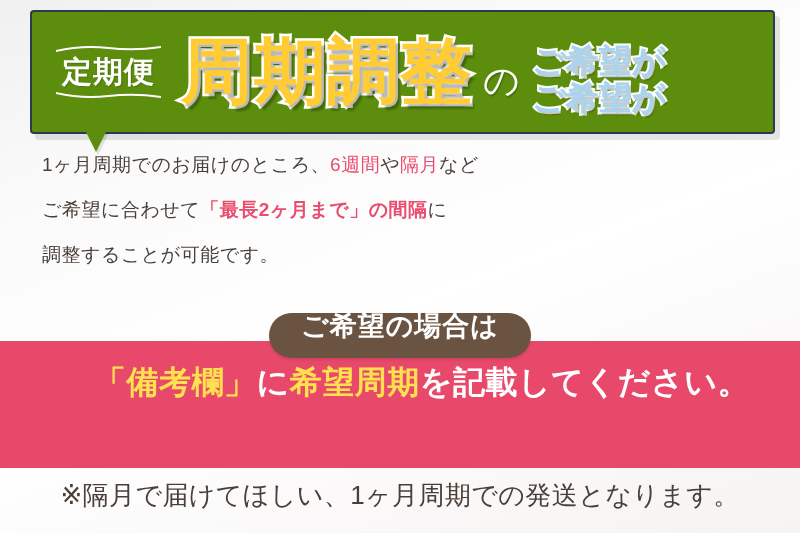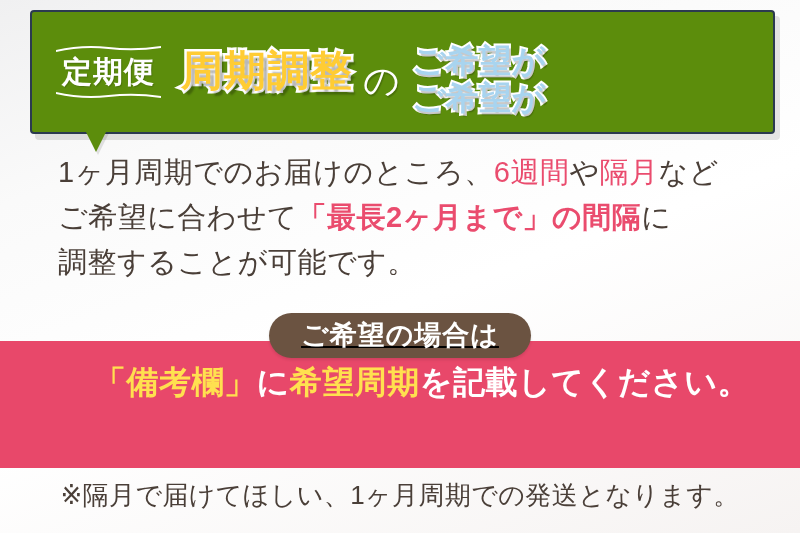--- a/index.html
+++ b/index.html
@@ -78,21 +78,21 @@
     right: -2px;
     height: 10px;
     overflow: hidden;
   }
   .teikibin .rule.top { top: 0; }
   .teikibin .rule.bottom { bottom: 0; }
   .teikibin .rule svg { display: block; width: 100%; height: 10px; }
 
   
   .main-title {
-    font-size: 42px;
+    font-size: 72px;
     font-weight: bold;
     line-height: 1;
     color: #ffcc33;
     letter-spacing: 1px;
     white-space: nowrap;
     -webkit-text-stroke: 5px #ffffff;
     paint-order: stroke fill;
     text-shadow: 4px 5px 2px rgba(0,0,0,0.28);
     margin-top: -2px;
   }
@@ -120,25 +120,25 @@
     letter-spacing: 0px;
     white-space: nowrap;
     -webkit-text-stroke: 4px #ffffff;
     paint-order: stroke fill;
     text-shadow: 2px 3px 1px rgba(0,0,0,0.22);
   }
 
   
   .body-text {
     position: absolute;
-    left: 58px;
+    left: 42px;
     top: 150px;
     width: 730px;
     color: #4a3f38;
-    font-size: 29px;
+    font-size: 19px;
     line-height: 1.56;
     letter-spacing: 0.5px;
     white-space: nowrap;
   }
   .body-line { display: block; height: 45px; }
   .pink-em {
     color: #ea4c6e;
   }
   .hl {
     position: relative;
@@ -160,25 +160,24 @@
   
   .badge {
     position: absolute;
     left: 269px;
     top: 313px;
     width: 262px;
     height: 45px;
     background: #6b5341;
     border-radius: 23px;
     display: flex;
-    align-items: center;
+    align-items: flex-start;
     justify-content: center;
     z-index: 5;
     box-shadow: 0 2px 3px rgba(0,0,0,0.10);
-    text-decoration: underline;
   }
   .badge-label {
     color: #ffffff;
     font-size: 27px;
     font-weight: bold;
     letter-spacing: 1px;
     line-height: 1;
     white-space: nowrap;
   }
 

